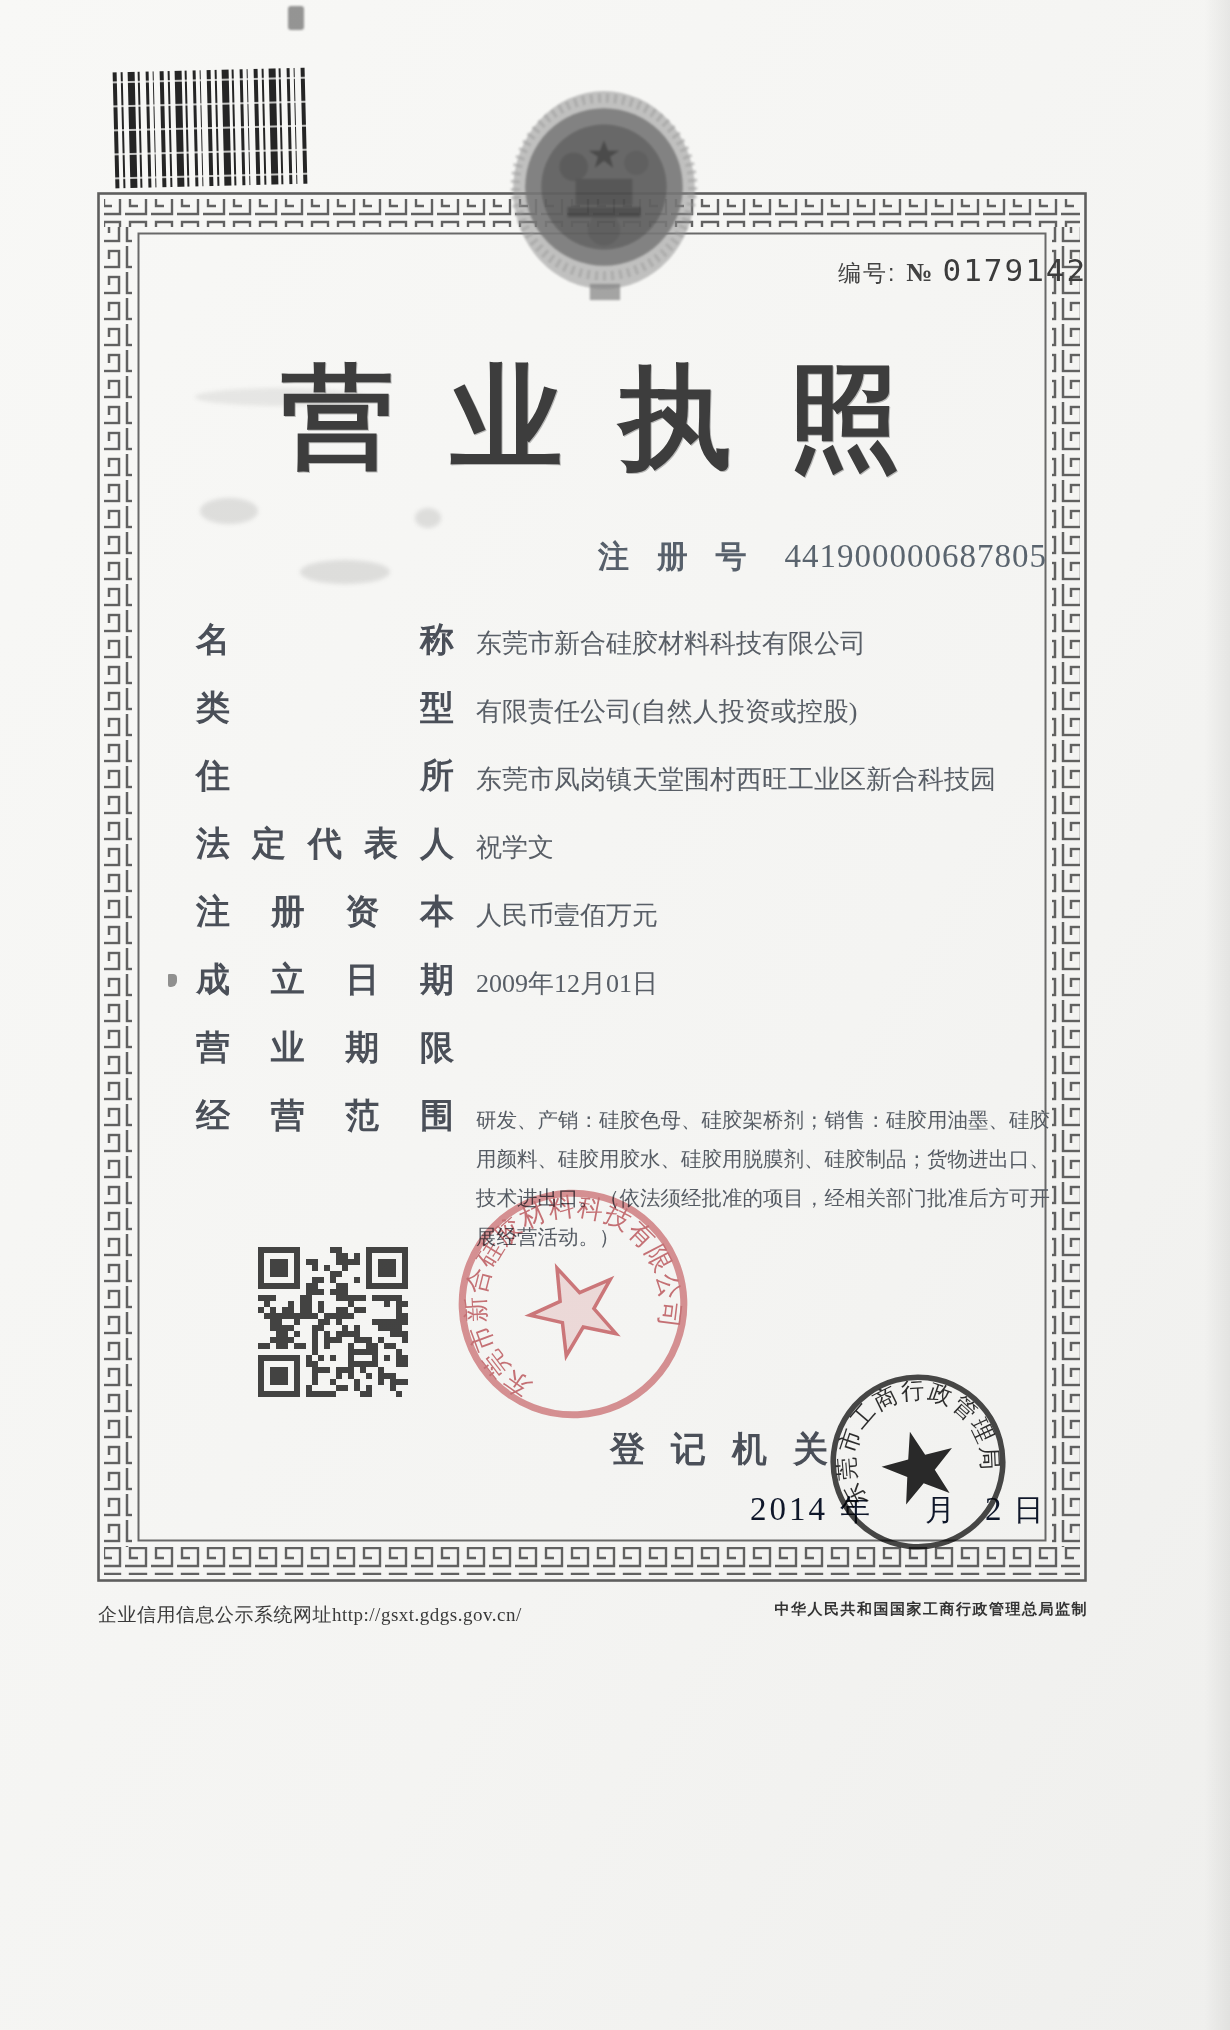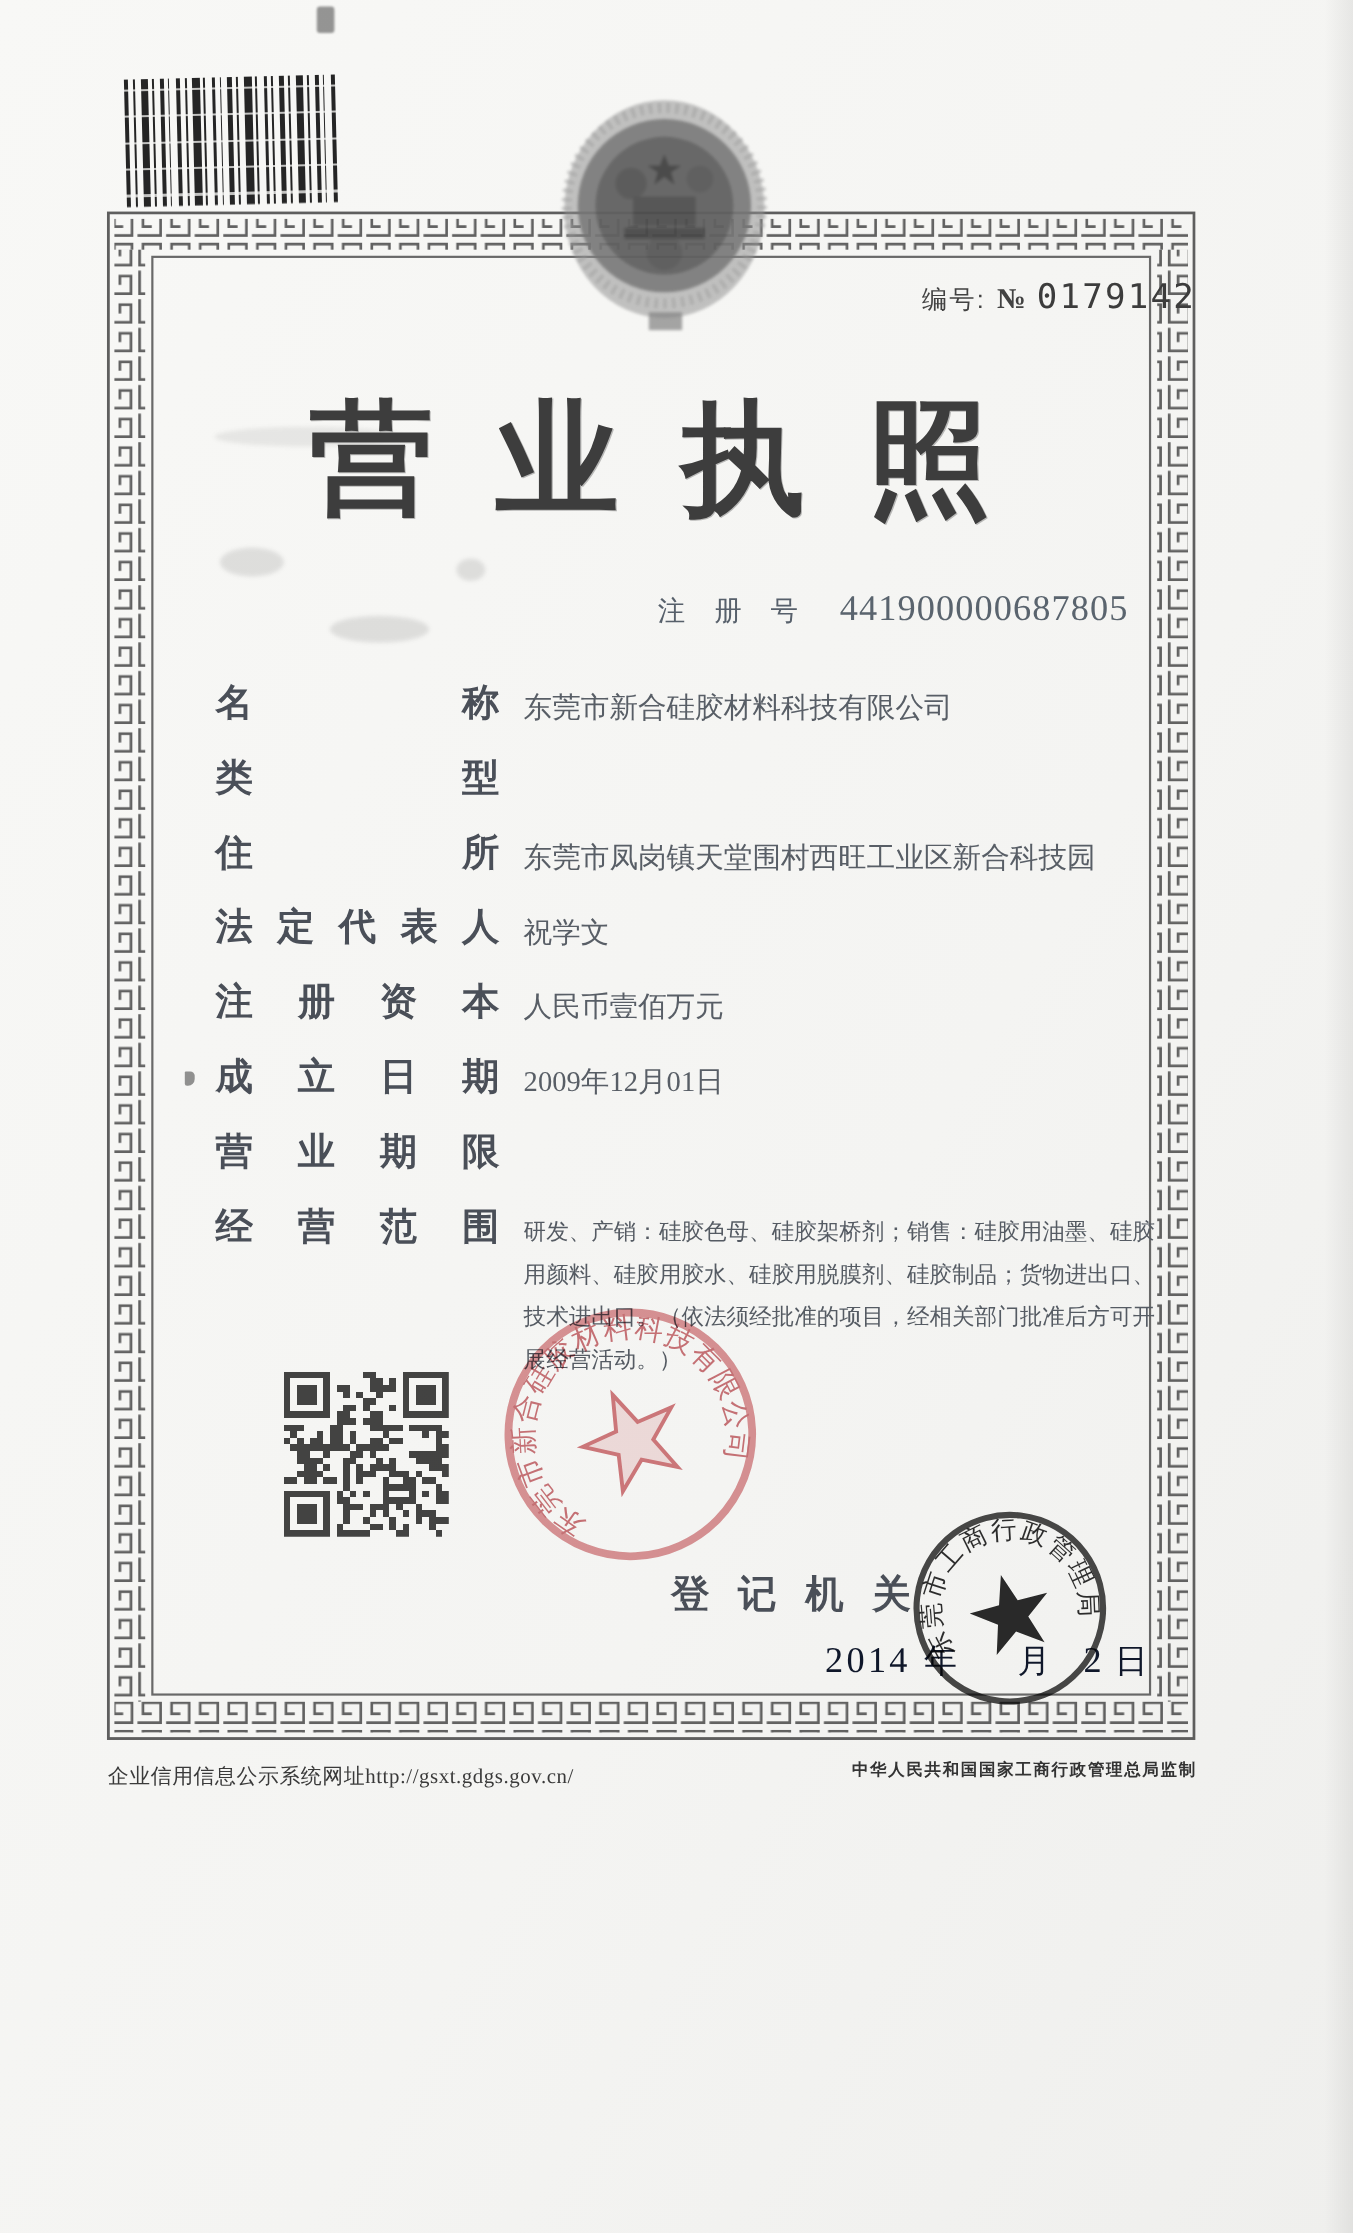--- a/index.html
+++ b/index.html
@@ -32,21 +32,21 @@
   .serial .num{font-size:31px;font-family:"DejaVu Sans Mono",monospace;margin-left:10px;letter-spacing:2px;color:#3c3c3c;}
   
   .title{
     position:absolute;left:97px;top:356px;width:988px;z-index:4;text-align:center;
     font-size:112px;line-height:1.1;font-weight:bold;color:#3d3d3d;
     letter-spacing:57px;padding-right:16px;text-indent:57px;
     font-family:"DejaVu Sans",sans-serif;text-shadow:1px 1px 0 rgba(70,70,70,.35);
   }
   
   .regline{position:absolute;left:598px;top:536px;z-index:4;white-space:nowrap;color:#57606b;}
-  .regline .rlabel{font-size:25px;letter-spacing:10px;font-family:"Liberation Serif",serif;font-weight:400;}
+  .regline .rlabel{font-size:31px;letter-spacing:10px;font-family:"Liberation Serif",serif;font-weight:700;}
   .regline .rnum{font-size:33px;margin-left:28px;font-family:"Liberation Serif",serif;letter-spacing:1px;color:#5a646e;}
   
   #fields{position:absolute;left:196px;top:620px;width:860px;z-index:4;}
   .frow{display:flex;align-items:flex-start;height:68px;}
   .frow:last-child{height:auto;}
   .flabel{
     width:258px;flex:0 0 258px;display:flex;justify-content:space-between;
     font-size:34px;line-height:1.15;color:#4a4f58;font-weight:600;
     font-family:"Liberation Serif",serif;
   }
@@ -136,20 +136,21 @@
         <span>名</span>
         <span>称</span>
       </div>
       <div class="fvalue">东莞市新合硅胶材料科技有限公司</div>
     </div>
     <div class="frow">
       <div class="flabel">
         <span>类</span>
         <span>型</span>
       </div>
+      <div class="fvalue">有限责任公司(自然人投资或控股)</div>
     </div>
     <div class="frow">
       <div class="flabel">
         <span>住</span>
         <span>所</span>
       </div>
       <div class="fvalue">东莞市凤岗镇天堂围村西旺工业区新合科技园</div>
     </div>
     <div class="frow">
       <div class="flabel">

